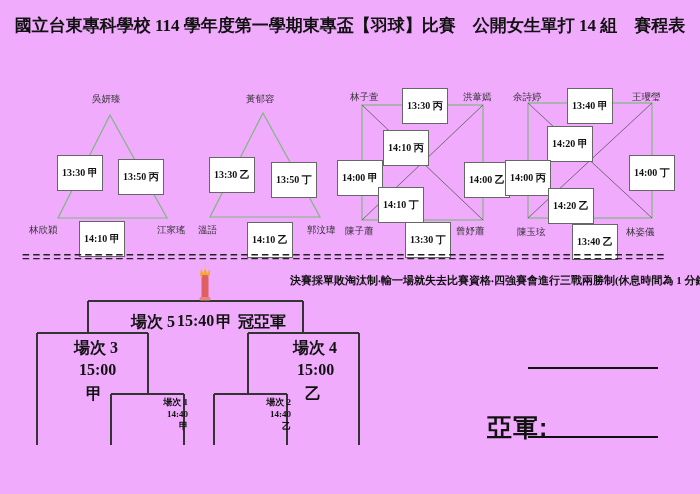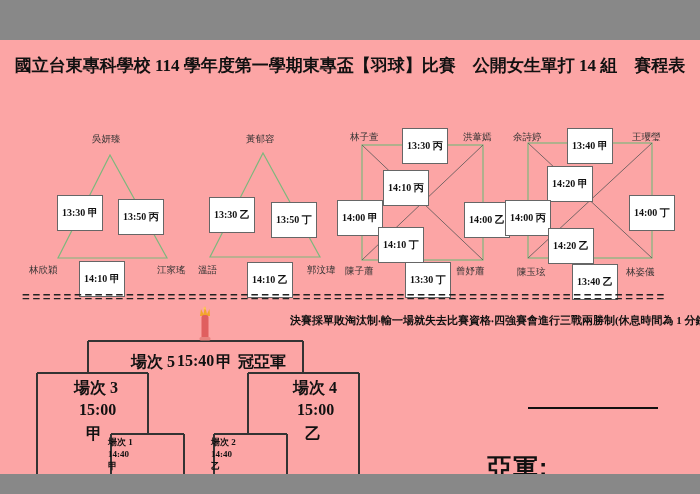--- a/index.html
+++ b/index.html
@@ -1,19 +1,19 @@
 <!DOCTYPE html>
 <html><head>
 <meta charset="utf-8">
 <style>
   * { margin: 0; padding: 0; box-sizing: border-box; }
   body { background: #888; font-family: "Liberation Sans", "DejaVu Sans", sans-serif; }
   .page {
-    position: relative; width: 700px; height: 434px; background: #fca5a5;
-    overflow: hidden; font-family: "Liberation Serif", serif; margin-top: 40px;
+    position: relative; width: 700px; height: 494px; background: #f0abfc;
+    overflow: hidden; font-family: "Liberation Serif", serif;
   }
   .abs { position: absolute; }
   .title {
     left: 0; top: 14px; width: 700px; text-align: center;
     font-size: 17px; font-weight: bold; color: #111; white-space: nowrap;
   }
   .subline { left: 22px; top: 42px; white-space: nowrap; }
   .date-red { font-size: 14px; font-weight: bold; color: #cc0000; }
   .rules-black { font-size: 10.5px; font-weight: bold; color: #111; }
   .shape-svg { left: 0; top: 0; width: 700px; height: 494px; pointer-events: none; }
@@ -24,21 +24,21 @@
   }
   .divider {
     left: 22px; top: 250px; width: 658px; height: 16px; overflow: hidden;
     font-family: "Liberation Mono", "DejaVu Sans Mono", monospace;
     font-size: 13px; font-weight: bold; color: #222; letter-spacing: 2.6px; white-space: nowrap;
   }
   .finals-note { left: 290px; top: 272px; font-size: 11px; font-weight: bold; color: #111; white-space: nowrap; }
   .bk-label { font-weight: bold; color: #111; white-space: nowrap; }
   .f13 { font-size: 16px; }
   .f9 { font-size: 9px; line-height: 12px; }
-  .center-col { text-align: left; }
+  .center-col { text-align: right; }
   .champ-label {
     font-family: "Liberation Sans", "DejaVu Sans", sans-serif;
     font-size: 25px; font-weight: 900; color: #111; letter-spacing: 1px; white-space: nowrap;
   }
   .blank-line { border-bottom: 2.5px solid #111; height: 0; }
 </style>
 </head>
 <body>
 
 <div class="page">

